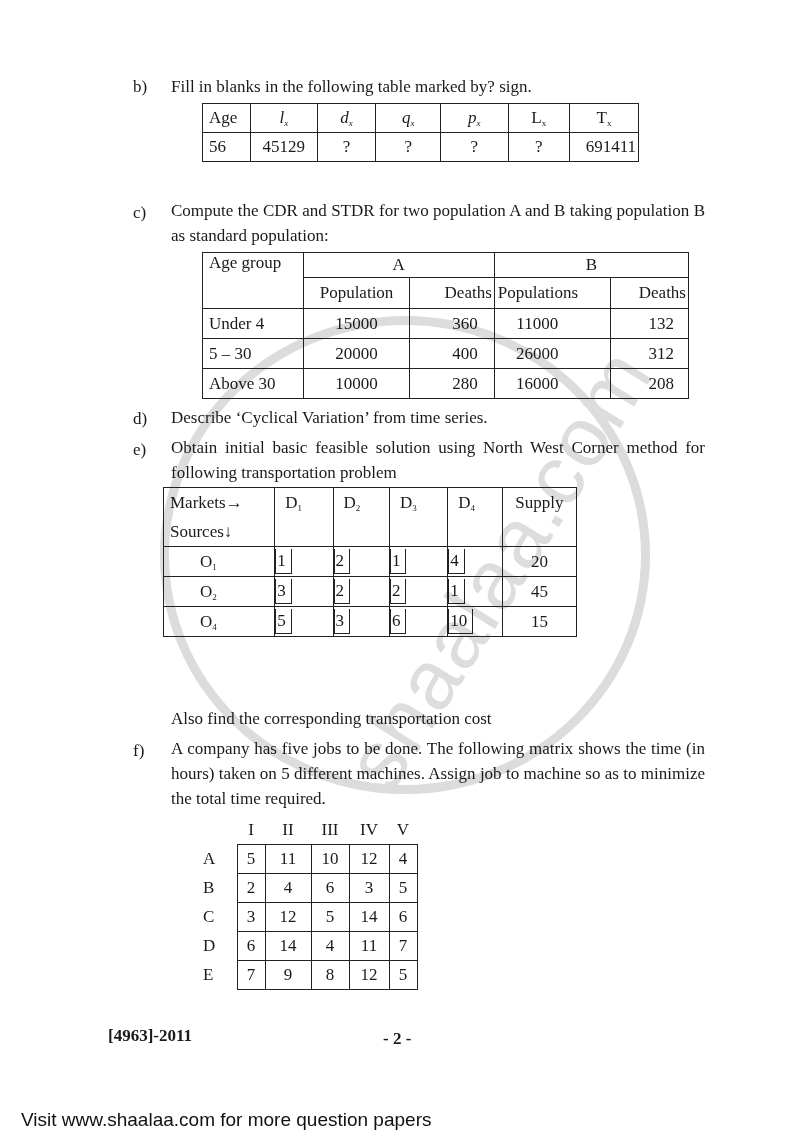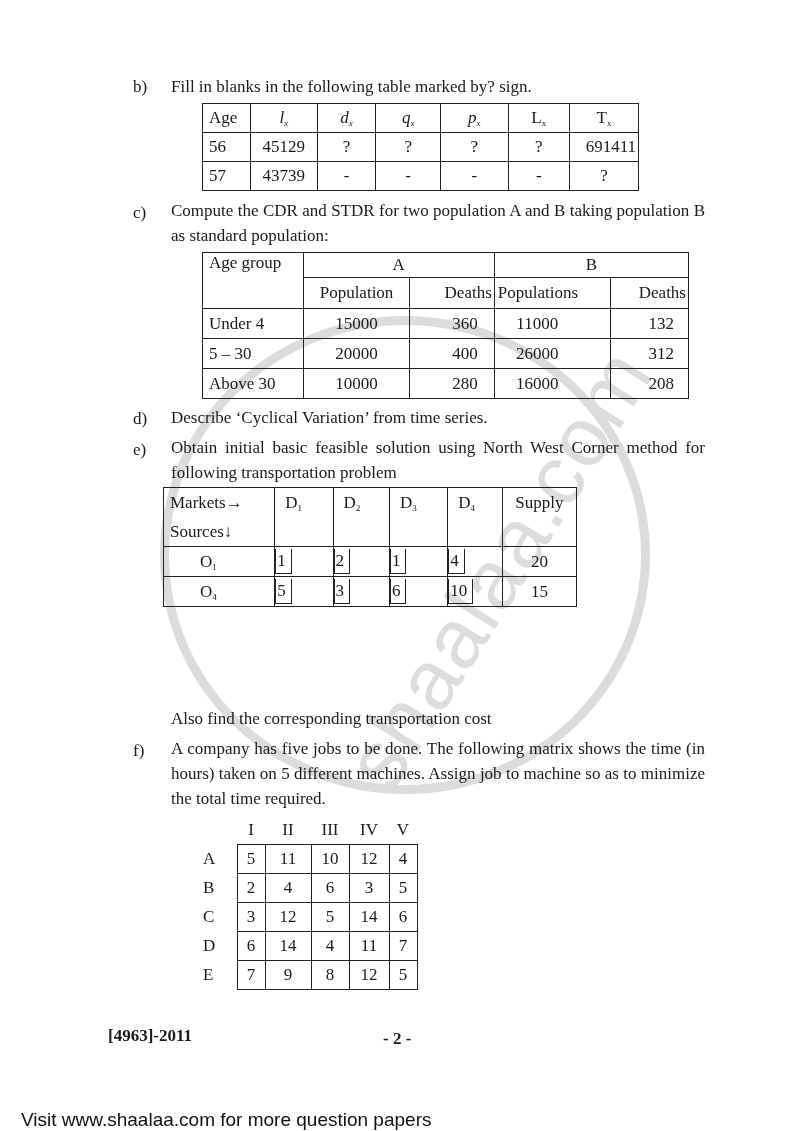--- a/index.html
+++ b/index.html
@@ -55,29 +55,20 @@
   </tr>
   <tr>
     <td>56</td>
     <td class="c">45129</td>
     <td class="c">?</td>
     <td class="c">?</td>
     <td class="c">?</td>
     <td class="c">?</td>
     <td class="c" style="padding:0 2px;text-align:right;">691411</td>
   </tr>
-  <tr>
-    <td>57</td>
-    <td class="c">43739</td>
-    <td class="c">-</td>
-    <td class="c">-</td>
-    <td class="c">-</td>
-    <td class="c">-</td>
-    <td class="c">?</td>
-  </tr>
 </tbody>
   </table>
 
 <div class="abs qlabel" style="left:133px; top:203px;">c)</div>
 <div class="abs qtext" style="left:171px; top:198px; width:534px;">Compute the CDR and STDR for two population A and B taking population B as standard population:</div>
 
 <table class="abs" style="left:202px; top:252px; width:487px;">
   <tbody>
       <tr>
     <td rowspan="2" style="width:86px; vertical-align:top; height:24px;">Age group</td>
@@ -135,20 +126,28 @@
   </tr>
   <tr>
     <td style="padding-left:36px; height:29px;"><span>O</span><sub>1</sub></td>
     <td><span class="costbox">1</span></td>
     <td><span class="costbox">2</span></td>
     <td><span class="costbox">1</span></td>
     <td><span class="costbox">4</span></td>
     <td class="c">20</td>
   </tr>
   <tr>
+    <td style="padding-left:36px; height:29px;"><span>O</span><sub>2</sub></td>
+    <td><span class="costbox">3</span></td>
+    <td><span class="costbox">2</span></td>
+    <td><span class="costbox">2</span></td>
+    <td><span class="costbox">1</span></td>
+    <td class="c">45</td>
+  </tr>
+  <tr>
     <td style="padding-left:36px; height:29px;"><span>O</span><sub>4</sub></td>
     <td><span class="costbox">5</span></td>
     <td><span class="costbox">3</span></td>
     <td><span class="costbox">6</span></td>
     <td><span class="costbox">10</span></td>
     <td class="c">15</td>
   </tr>
 </tbody>
   </table>
 

